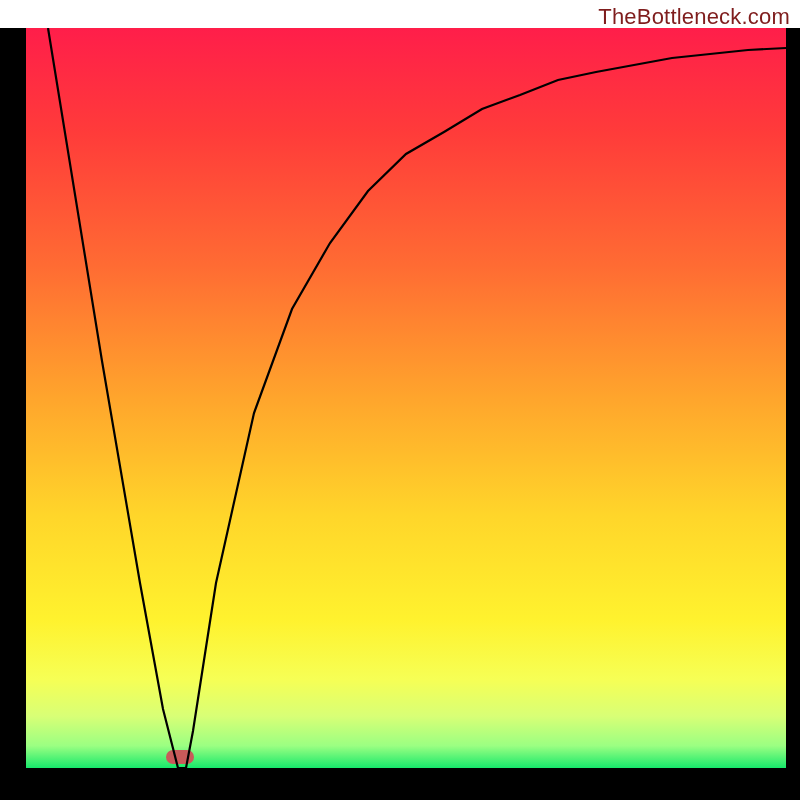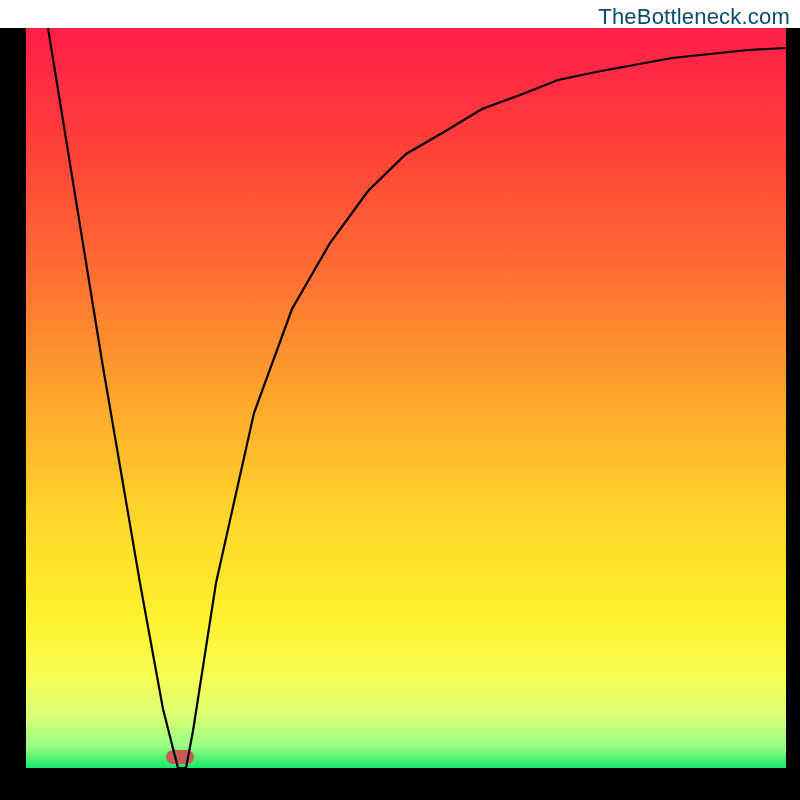--- a/index.html
+++ b/index.html
@@ -11,21 +11,21 @@
   .wrap {
     width: 800px;
     height: 800px;
     position: relative;
   }
   .watermark {
     position: absolute;
     top: 4px;
     right: 10px;
     font-size: 22px;
-    color: #0c4a6e;
+    color: #7f1d1d;
     letter-spacing: 0.2px;
   }
   .outer {
     position: absolute;
     left: 0;
     top: 28px;
     width: 800px;
     height: 772px;
     background: #000;
   }

